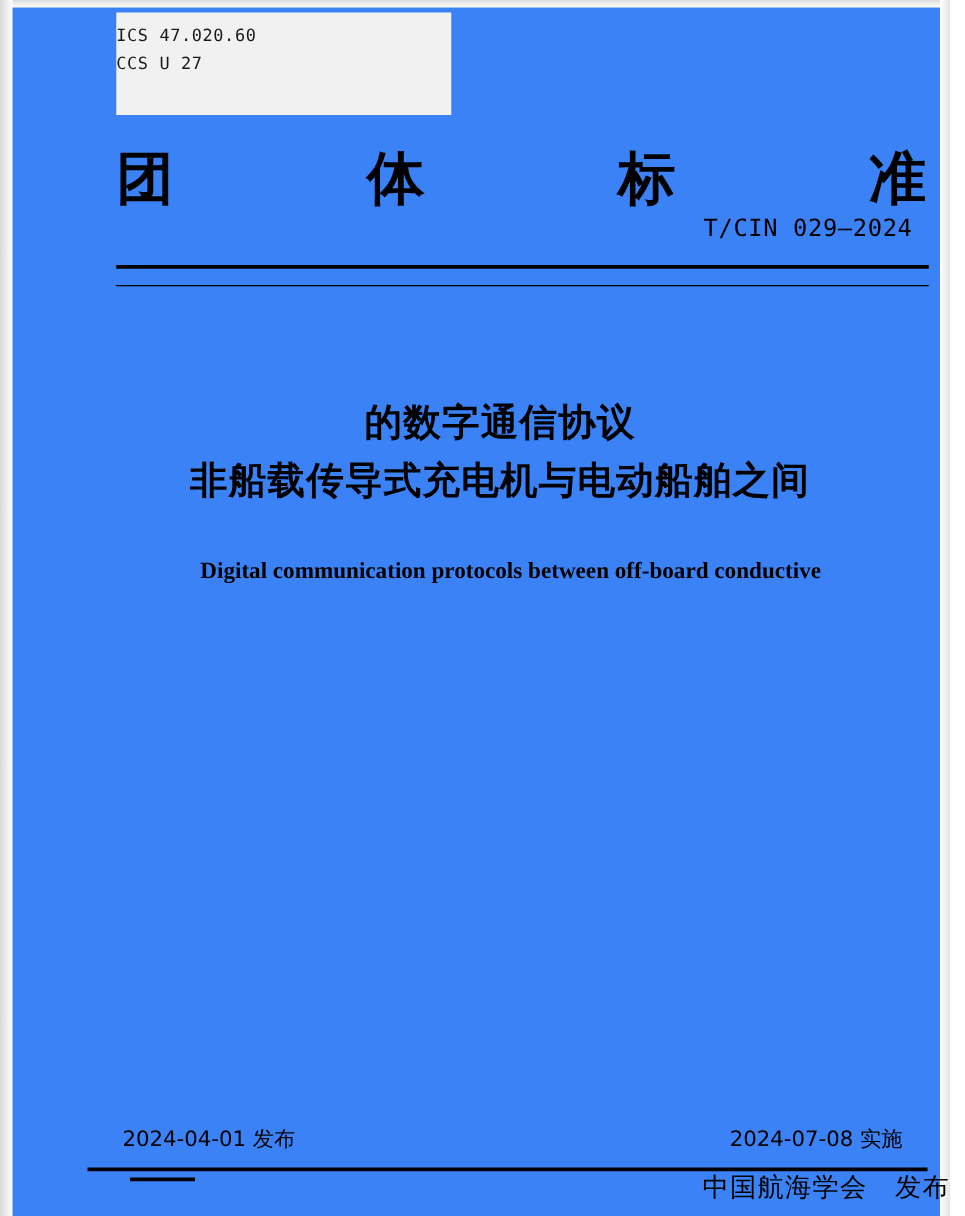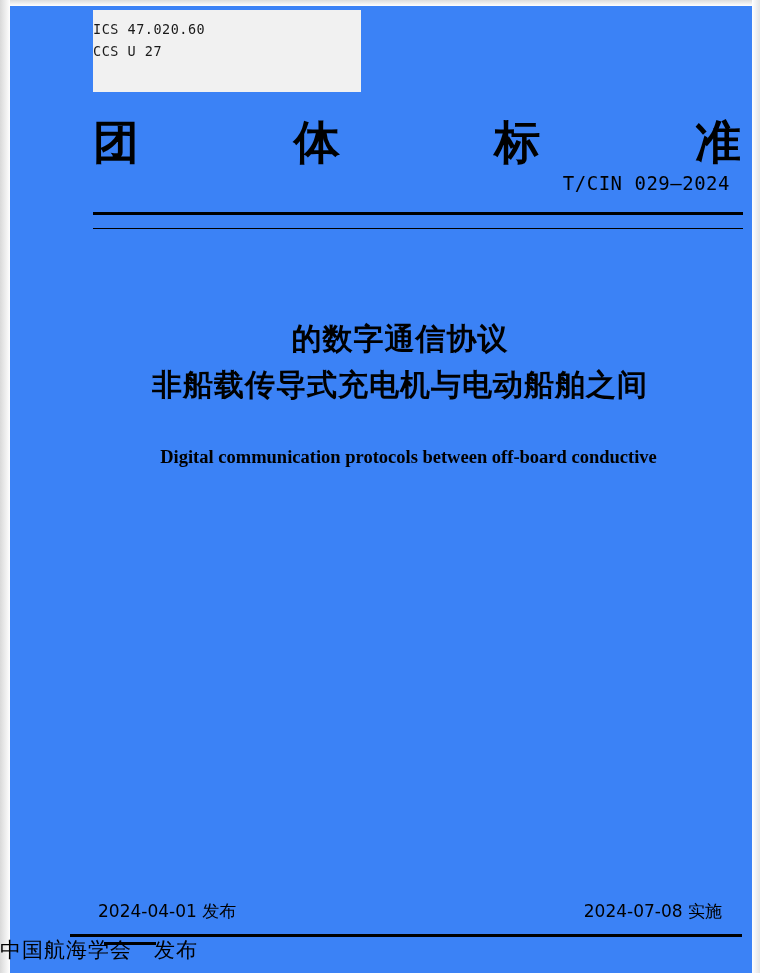--- a/index.html
+++ b/index.html
@@ -160,21 +160,21 @@
     height: 3px;
     background: #000;
     top: 942px;
   }
 
   .publisher {
     position: absolute;
     left: 0;
     right: 0;
     top: 936px;
-    text-align: left;
+    text-align: right;
     font-family: "DejaVu Sans", sans-serif;
     font-size: 21px;
     letter-spacing: 1px;
     color: #000;
   }
   .publisher .gap { display: inline-block; width: 22px; }
 </style>
 </head>
 <body>
 

